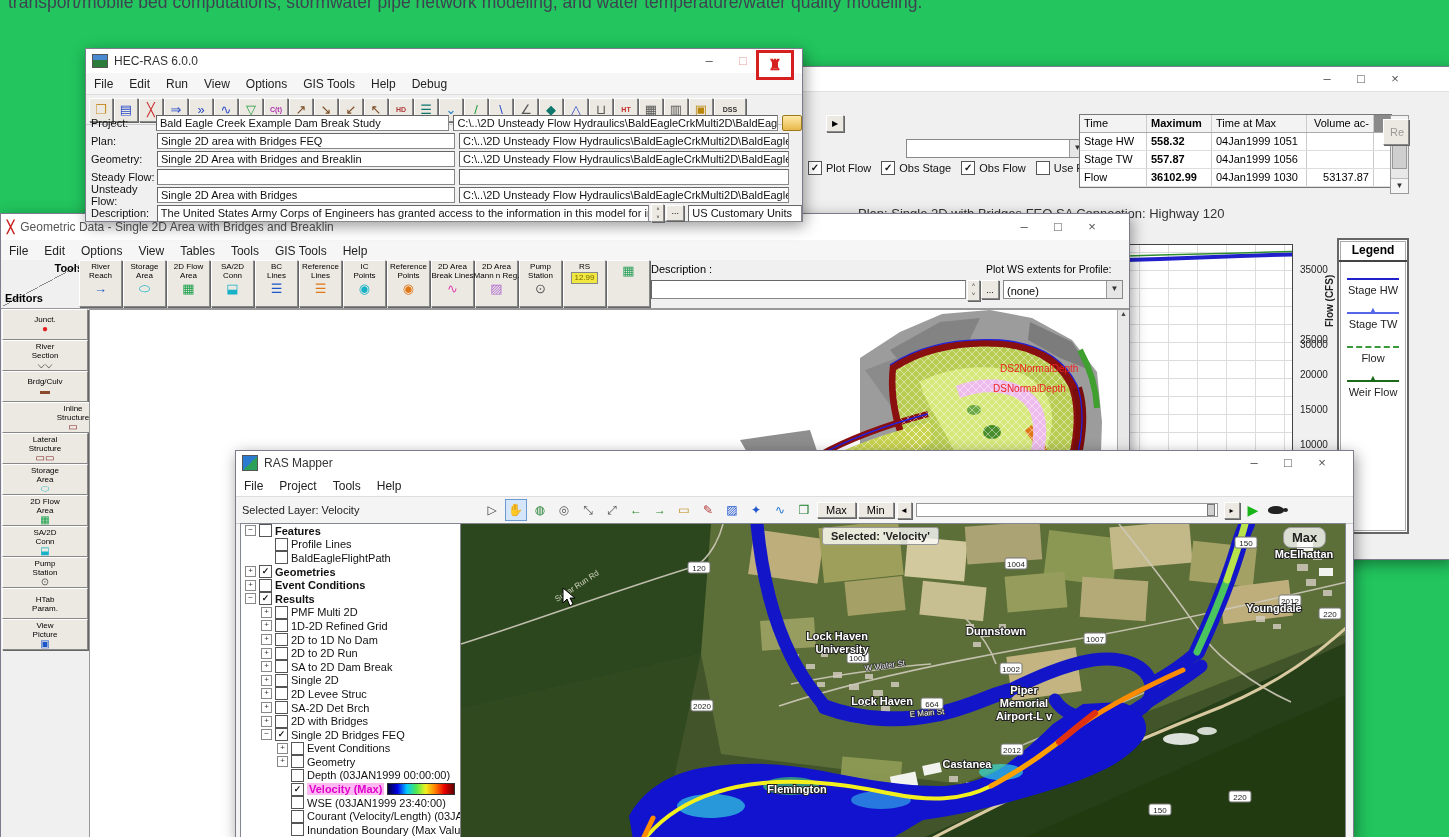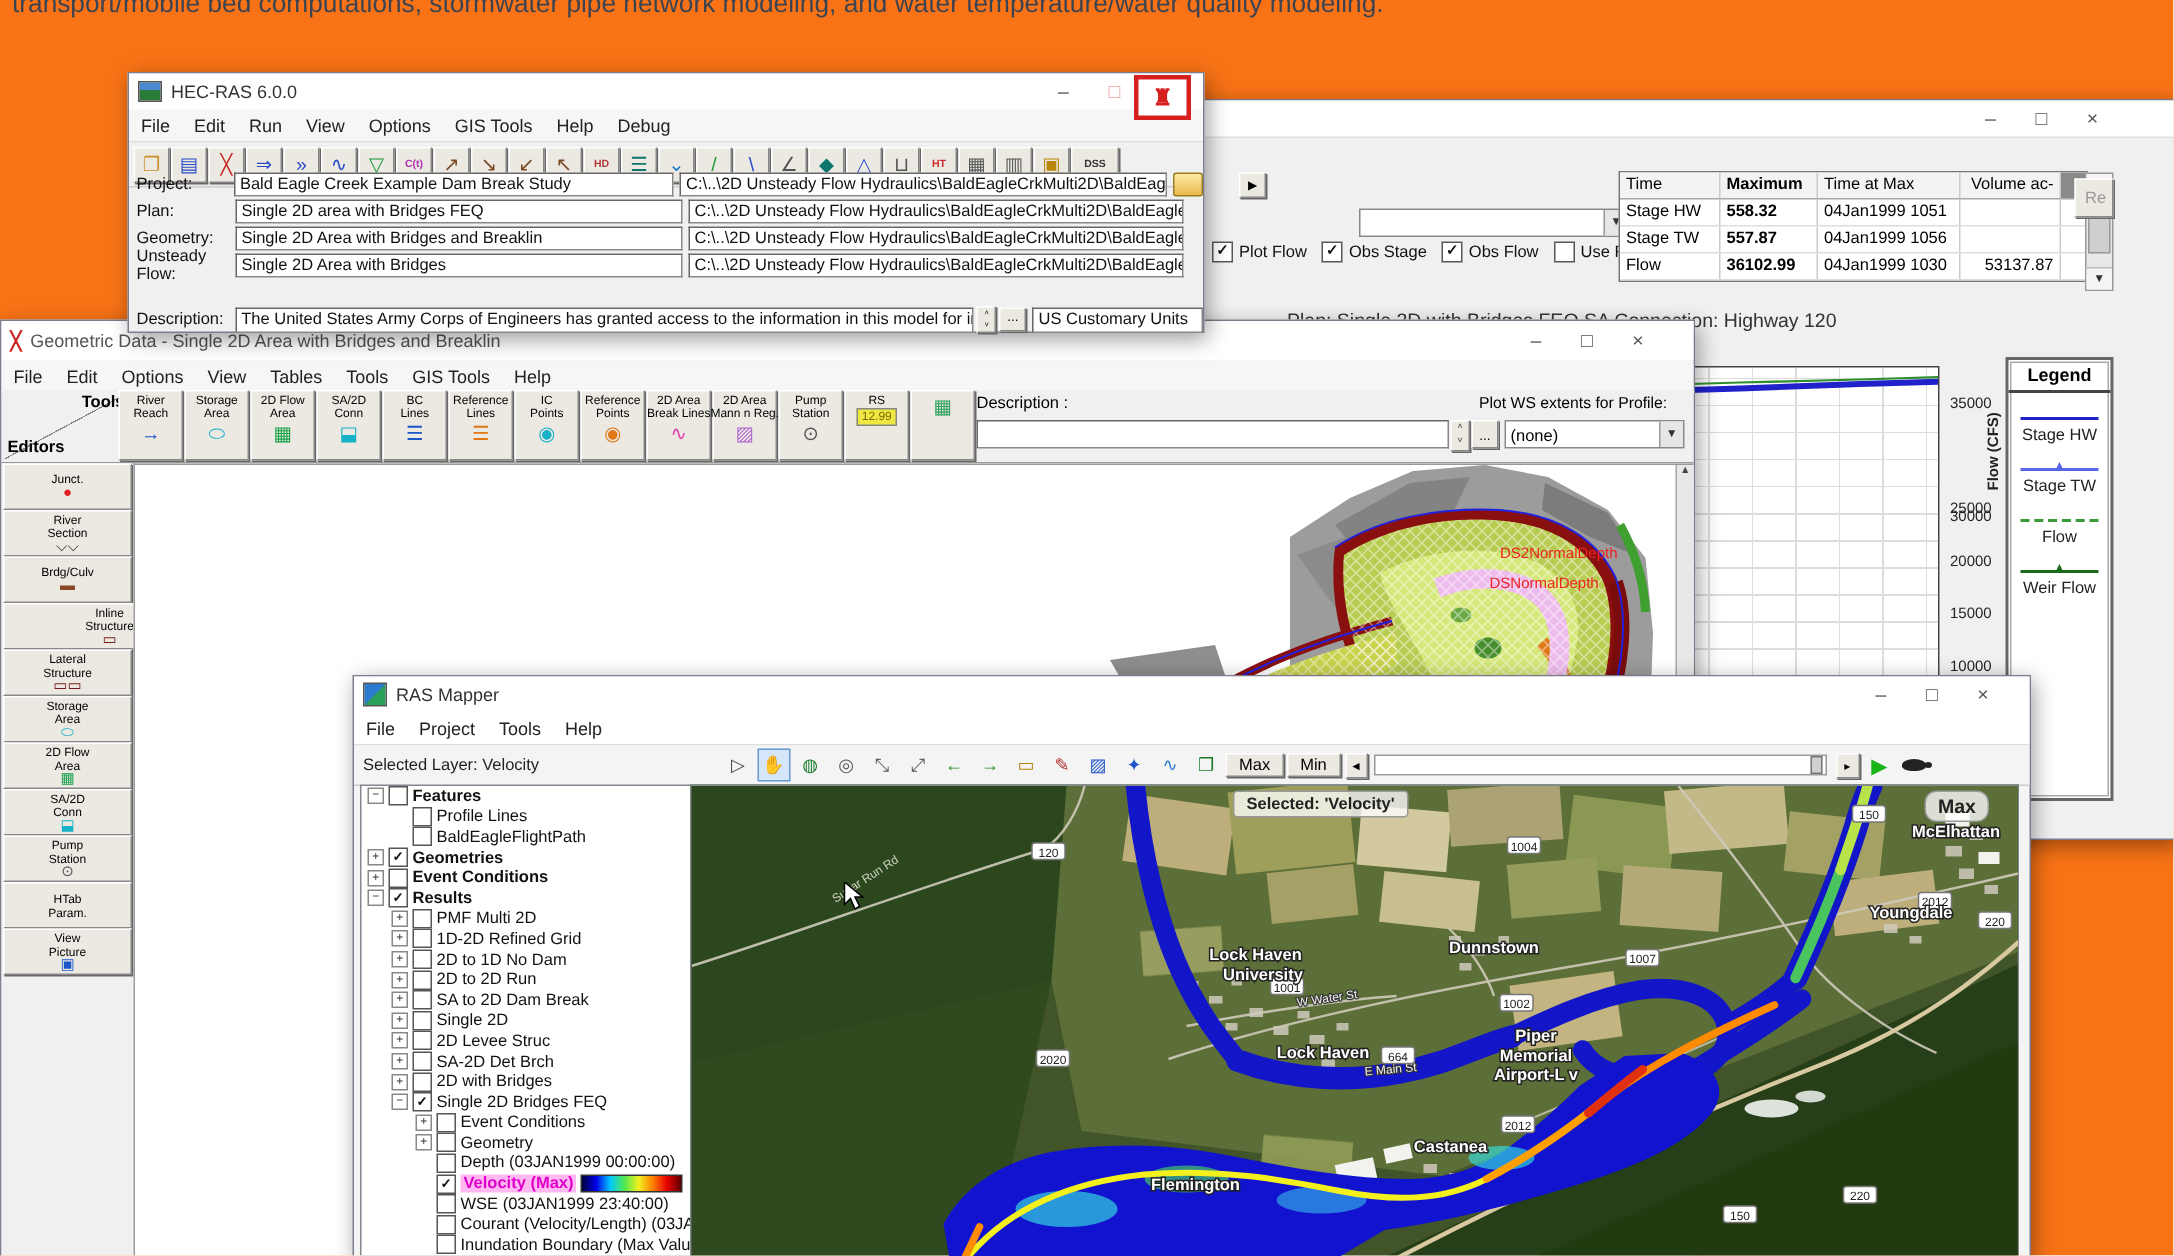--- a/index.html
+++ b/index.html
@@ -1,16 +1,16 @@
 <!DOCTYPE html>
 <html><head>
 <meta charset="utf-8">
 <style>
   html,body{margin:0;padding:0;background:#fff;font-family:"Liberation Sans",sans-serif;}
-  .stage{position:relative;width:1449px;height:837px;overflow:hidden;background:#f97316;}
+  .stage{position:relative;width:1449px;height:837px;overflow:hidden;background:#22c55e;}
   .win{position:absolute;background:#f0f0f0;border:1px solid #7c7c8c;box-shadow:2px 4px 14px rgba(0,0,0,.4);}
   .titlebar{height:24px;background:#fff;display:flex;align-items:center;padding:0 6px;font-size:12px;color:#333;}
   .titlebar .tbtns{margin-left:auto;display:flex;}
   .tbtn{width:34px;text-align:center;font-size:13px;color:#555;line-height:22px;}
   .menubar{height:21px;background:#f6f6f6;display:flex;align-items:center;font-size:12px;color:#222;border-bottom:1px solid #ddd;}
   .menubar .mi{padding:2px 8px;}
   .sunken{background:#fff;border:1px solid #888;border-top-color:#666;border-left-color:#666;font-size:11px;color:#111;overflow:hidden;white-space:nowrap;}
   .btn3d{background:#ece9e2;border:1px solid #888;border-top-color:#fff;border-left-color:#fff;box-shadow:1px 1px 0 #666;}
   .mini{width:22px;height:22px;display:inline-flex;align-items:center;justify-content:center;font-size:13px;margin-right:1px;}
   .mini .txt{font-size:7px;font-weight:bold;}
@@ -871,20 +871,25 @@
           <span class="flab">Plan:</span>
           <span class="sunken f1">Single 2D area with Bridges FEQ</span>
           <span class="sunken f2">C:\..\2D Unsteady Flow Hydraulics\BaldEagleCrkMulti2D\BaldEagleDamBrk.p05</span>
         </div>
         <div class="frow">
           <span class="flab">Geometry:</span>
           <span class="sunken f1">Single 2D Area with Bridges and Breaklin</span>
           <span class="sunken f2">C:\..\2D Unsteady Flow Hydraulics\BaldEagleCrkMulti2D\BaldEagleDamBrk.g03</span>
         </div>
         <div class="frow">
+          <span class="flab">Steady Flow:</span>
+          <span class="sunken f1"></span>
+          <span class="sunken f2"></span>
+        </div>
+        <div class="frow">
           <span class="flab">Unsteady Flow:</span>
           <span class="sunken f1">Single 2D Area with Bridges</span>
           <span class="sunken f2">C:\..\2D Unsteady Flow Hydraulics\BaldEagleCrkMulti2D\BaldEagleDamBrk.u02</span>
         </div>
       </div>
     <div class="frow" style="position:absolute;left:0;top:154px;width:100%;">
       <span class="flab" style="width:66px;padding-left:5px;font-size:11px;">Description:</span>
       <span class="sunken" style="width:486px;height:15px;line-height:15px;padding:0 3px;">The United States Army Corps of Engineers has granted access to the information in this model for instructional purposes</span>
       <span class="btn3d" style="width:11px;height:16px;font-size:5px;line-height:8px;text-align:center;margin-left:2px;">˄<br>˅</span>
       <span class="btn3d" style="width:16px;height:14px;font-size:9px;text-align:center;margin-left:2px;">...</span>

